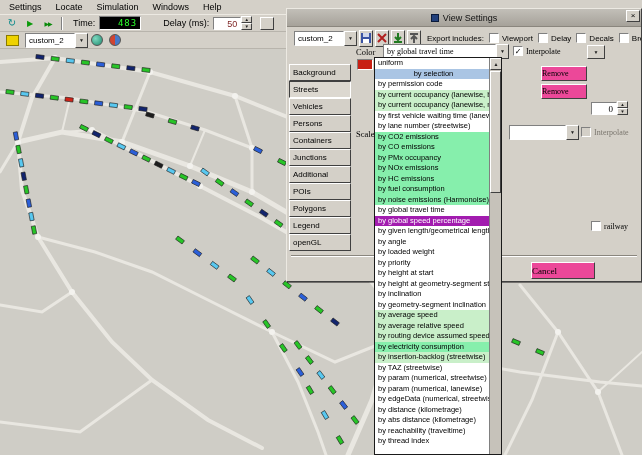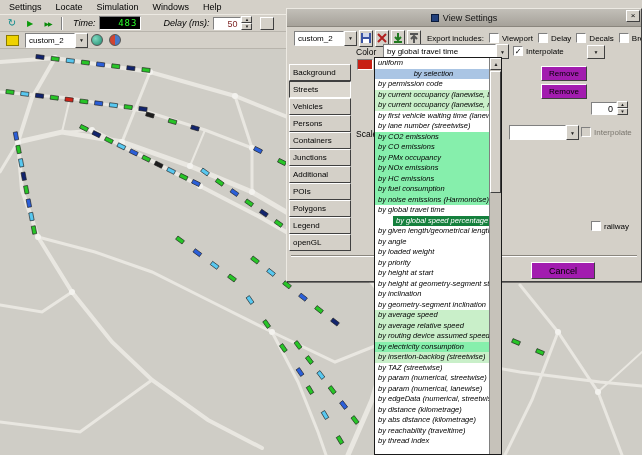--- a/index.html
+++ b/index.html
@@ -14,21 +14,21 @@
     display:flex; align-items:center; padding-left:2px; border-bottom:1px solid #ece9e2; }
   .menu-item { padding:1px 7px; white-space:nowrap; }
   .toolbar { position:relative; z-index:5; height:17px; background:#d4d0c8;
     display:flex; align-items:center; padding:0 3px; border-bottom:1px solid #b8b4ac; }
   .tbtn { width:18px; height:15px; background:transparent; border:1px solid transparent;
     display:flex; align-items:center; justify-content:center; padding:0; }
   .ic-reload { color:#0a8a8a; font-size:10px; line-height:10px; }
   .ic-play { color:#0a9a0a; font-size:8px; }
   .ic-step { color:#0a8a0a; font-size:6px; letter-spacing:-1px; }
   .vsep { width:2px; height:13px; border-left:1px solid #808080; border-right:1px solid #fff; margin:0 4px; }
-  .lbl { margin-left:6px; white-space:nowrap;font-style:italic; }
+  .lbl { margin-left:6px; white-space:nowrap; }
   .lcd { background:#000; color:#2cff2c; font-family:"DejaVu Sans Mono",monospace;
     font-size:9px; letter-spacing:1px; padding:1px 3px 1px 14px; margin-left:4px;
     border:1px solid; border-color:#808080 #fff #fff #808080; min-width:42px; text-align:right; }
   .delay { margin-left:22px; }
   .spin { display:inline-flex; align-items:center; margin-left:4px; }
   .spin-field { background:#fff; border:1px solid; border-color:#808080 #fff #fff #808080;
     width:28px; height:13px; text-align:right; padding:1px 3px; color:#7a1f1f; }
   .spin-btns { display:inline-flex; flex-direction:column; }
   .spin-btn { width:11px; height:7px; font-size:4.5px; line-height:5px; text-align:center;
     background:#d4d0c8; border:1px solid; border-color:#fff #404040 #404040 #fff; color:#202020; }
@@ -63,36 +63,36 @@
   .cb { display:inline-flex; align-items:center; margin-left:5px; white-space:nowrap; }
   .cb-box { width:10px; height:10px; background:#fff; border:1px solid; border-color:#808080 #fff #fff #808080;
     font-size:8px; line-height:9px; text-align:center; flex:none; }
   .cb-label { margin-left:3px; font-size:8px; }
   .cb.disabled { color:#7a766e; }
   .cb.disabled .cb-box { background:#d4d0c8; }
   .tabs { position:absolute; left:2px; top:55px; width:62px; }
   .tab { width:100%; height:17px; background:#d4d0c8; border:1px solid; border-color:#fff #404040 #404040 #fff;
     font-size:8px; text-align:left; padding:3px 0 0 3px; white-space:nowrap; overflow:hidden; }
   .tab.active { border-color:#404040 #fff #fff #404040; background:#dcd8d0; }
-  .abs { position:absolute; }
+  .abs { position:absolute;font-family:Liberation Serif, serif; }
   .small-lbl { font-size:8.5px; white-space:nowrap; }
-  .btn { background:#a21caf; border:1px solid; border-color:#fff #404040 #404040 #fff;
-    font-size:8px; text-align:center; }
+  .btn { background:#ec4899; border:1px solid; border-color:#fff #404040 #404040 #fff;
+    font-size:8px; text-align:left; }
   .swatch { width:16px; height:11px; background:#c82014; border:1px solid; border-color:#808080 #fff #fff #808080; }
   .dlg-sep { border-top:1px solid #8a867e; border-bottom:1px solid #fff; height:2px; }
   
   .dd-list { position:absolute; left:374px; top:57px; width:128px; height:398px; z-index:20;
     background:#fff; border:1px solid #1a1a1a; overflow:hidden; }
   .dd-items { position:absolute; left:0; top:0; right:12px; bottom:0; overflow:hidden; }
   .dd-item { height:10.5px; line-height:10.5px; font-size:7.5px; padding-left:3px;
-    white-space:nowrap; overflow:hidden;font-style:italic; }
+    white-space:nowrap; overflow:hidden; }
   .dd-item.hl { background:#aac5e4;text-align:center; }
   .dd-item.green { background:#c9efc9; }
   .dd-item.yellow { background:#86efac; }
-  .dd-item.sel { background:#15803d; color:#fff;margin-left:18px; }
+  .dd-item.sel { background:#a21caf; color:#fff; }
   .dd-scroll { position:absolute; top:0; right:0; width:12px; bottom:0; background:#c6c2ba; border-left:1px solid #808080; }
   .dd-scroll-up { width:12px; height:12px; background:#d4d0c8; border:1px solid; border-color:#fff #404040 #404040 #fff;
     font-size:5px; line-height:10px; text-align:center; color:#202020; }
   .dd-thumb { position:absolute; left:0; top:13px; width:11px; height:122px; background:#d4d0c8;
     border:1px solid; border-color:#fff #404040 #404040 #fff; }
 </style>
 </head>
 <body>
 
 <svg class="map" width="642" height="455">

